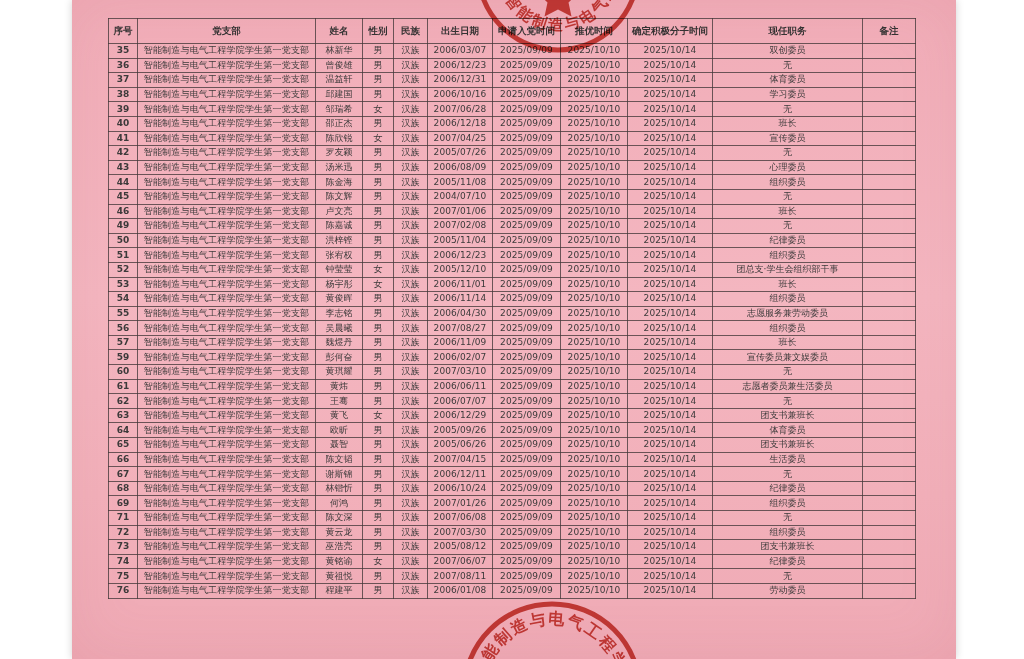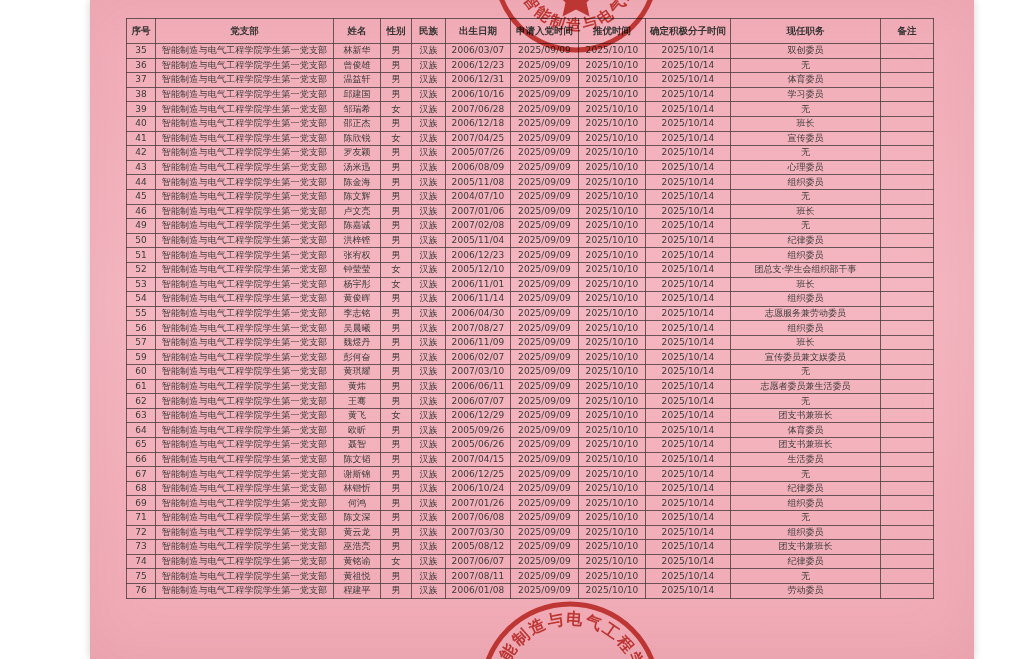--- a/index.html
+++ b/index.html
@@ -5,35 +5,34 @@
   html,body{margin:0;padding:0;}
   body{
     width:1024px;height:659px;overflow:hidden;position:relative;
     background:#ffffff;
     font-family:"DejaVu Sans","Liberation Sans",sans-serif;
   }
   .paper{
     position:absolute;left:72px;top:0;width:884px;height:659px;overflow:hidden;
     background:linear-gradient(180deg,#f1adb8 0%,#f4b6c0 45%,#f2b0ba 75%,#efaab5 100%);
     box-shadow:0 0 8px rgba(0,0,0,0.18), inset 0 0 60px rgba(190,100,115,0.12);
-    margin-left:18px;
   }
   table.sheet{
     position:absolute;left:36px;top:18px;width:807px;
     border-collapse:collapse;table-layout:fixed;
   }
   table.sheet th, table.sheet td{
     border:1px solid rgba(68,56,58,0.78);
     padding:0;margin:0;overflow:hidden;white-space:nowrap;
     text-align:center;vertical-align:middle;
     color:#3c3a3a;line-height:1;
   }
   table.sheet th{height:24px;font-size:9.5px;font-weight:bold;color:#343232;}
   table.sheet td{height:13.6px;font-size:9px;}
-  td.c-no{color:#55504f;font-size:8.5px;}
+  td.c-no{color:#55504f;font-size:8.5px;font-weight:bold;}
   td.c-branch{font-size:8.3px;letter-spacing:0.2px;}
   td.c-date{font-size:8.6px;color:#454243;letter-spacing:0.1px;}
   td.c-pos{font-size:8.8px;}
   .stamp{position:absolute;mix-blend-mode:multiply;opacity:0.85;pointer-events:none;}
   .stamp text{fill:#c23227;font-weight:bold;}
 </style>
 </head>
 <body>
 
 <div class="paper">
@@ -444,21 +443,21 @@
           <td class="c-date">2025/10/14</td>
           <td class="c-pos">生活委员</td>
           <td class="c-note"></td>
         </tr>
         <tr>
           <td class="c-no">67</td>
           <td class="c-branch">智能制造与电气工程学院学生第一党支部</td>
           <td class="c-name">谢斯锦</td>
           <td class="c-g">男</td>
           <td class="c-e">汉族</td>
-          <td class="c-date">2006/12/25</td>
+          <td class="c-date">2006/12/11</td>
           <td class="c-date">2025/09/09</td>
           <td class="c-date">2025/10/10</td>
           <td class="c-date">2025/10/14</td>
           <td class="c-pos">无</td>
           <td class="c-note"></td>
         </tr>
         <tr>
           <td class="c-no">68</td>
           <td class="c-branch">智能制造与电气工程学院学生第一党支部</td>
           <td class="c-name">林锴忻</td>

